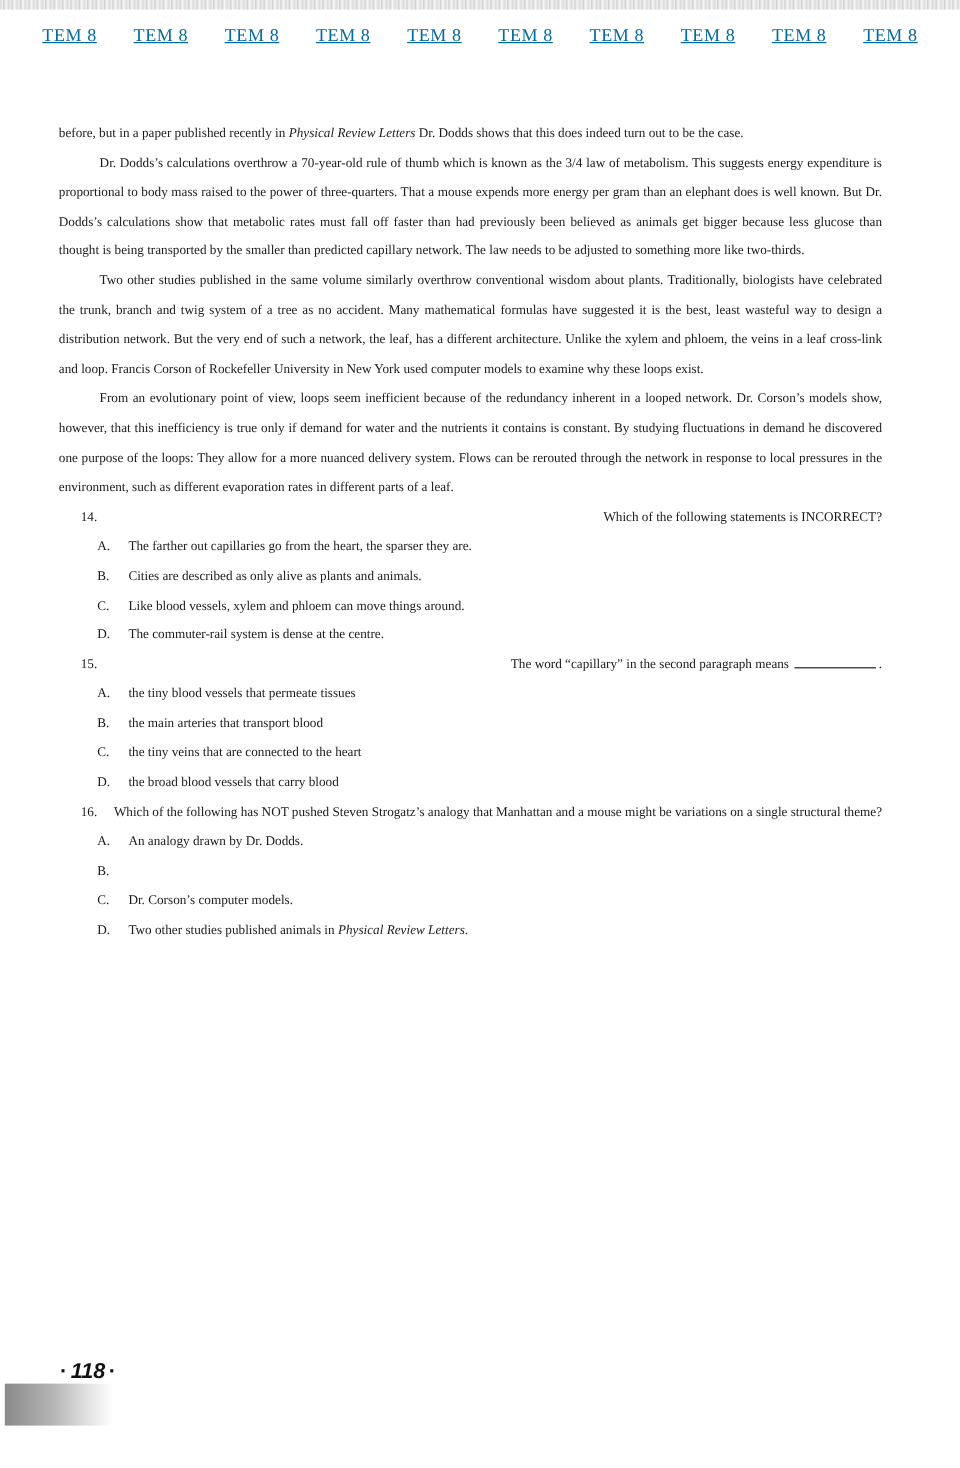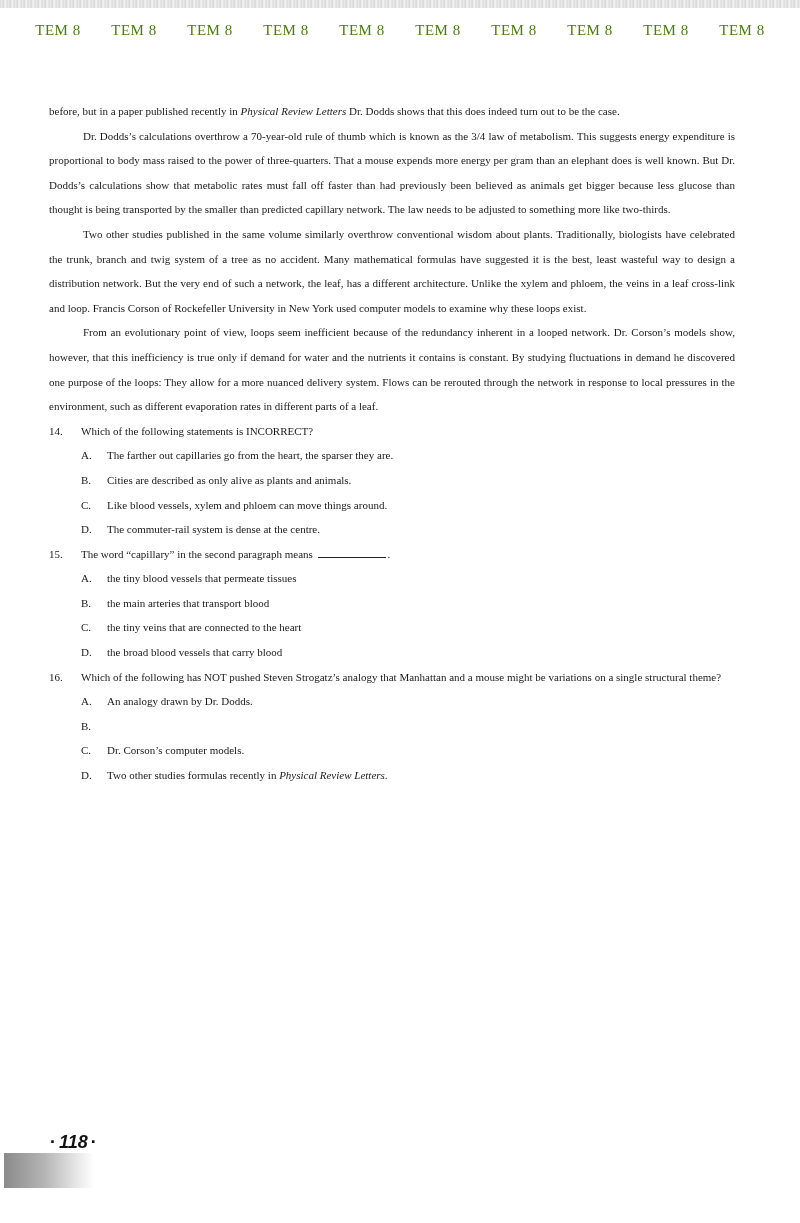--- a/index.html
+++ b/index.html
@@ -12,33 +12,34 @@
       position: absolute; left: 0; top: 0; width: 800px; height: 8px;
       background: repeating-linear-gradient(90deg, #c9c9c9 0px, #e8e8e8 2px, #bdbdbd 3px, #f2f2f2 5px, #d0d0d0 7px);
       opacity: 0.7;
     }
     .header-band {
       position: absolute; left: 0; top: 18px; width: 800px; height: 24px;
       display: flex; justify-content: space-around; align-items: center;
       padding: 0 20px; box-sizing: border-box;
     }
     .header-band span {
-      font-family: "Liberation Serif", serif; font-size: 15px; color: #4d7c0f;
+      font-family: "Liberation Serif", serif; font-size: 15px; color: #0369a1;
       letter-spacing: 0.5px;
+      text-decoration: underline;
     }
     .content {
       position: absolute; left: 49px; top: 99px; width: 686px;
       font-size: 11px; line-height: 24.6px;
     }
     .para { margin: 0; text-align: justify; }
     .para.indent { text-indent: 34px; }
     .para.first { text-indent: 0; }
     em { font-style: italic; }
     .question { margin: 0; }
-    .q-stem { display: flex; }
+    .q-stem { display: flex; text-align: right; }
     .q-num { width: 32px; flex: none; }
     .q-text { flex: 1; }
     .option { padding-left: 32px; display: flex; }
     .opt-letter { width: 26px; flex: none; }
     .blank { display: inline-block; width: 68px; border-bottom: 1px solid #222; height: 14px; vertical-align: baseline; margin: 0 2px; }
     .footer {
       position: absolute; left: 4px; top: 1153px; width: 90px; height: 35px;
       background: linear-gradient(90deg, #8a8a8a 0%, #b5b5b5 45%, #e6e6e6 80%, rgba(255,255,255,0) 100%);
     }
     .page-num {
@@ -129,19 +130,19 @@
       </div>
     <div class="option">
         <span class="opt-letter">B.</span>
       </div>
     <div class="option">
         <span class="opt-letter">C.</span>
         <span>Dr. Corson’s computer models.</span>
       </div>
     <div class="option">
         <span class="opt-letter">D.</span>
-        <span><span>Two other studies formulas recently in </span><em>Physical Review Letters</em><span>.</span></span>
+        <span><span>Two other studies published animals in </span><em>Physical Review Letters</em><span>.</span></span>
       </div>
   </div>
 </div>
 
 <div class="footer"></div>
 <div class="page-num"><span class="dot">·</span><span>118</span><span class="dot">·</span></div>
 
 </body></html>

